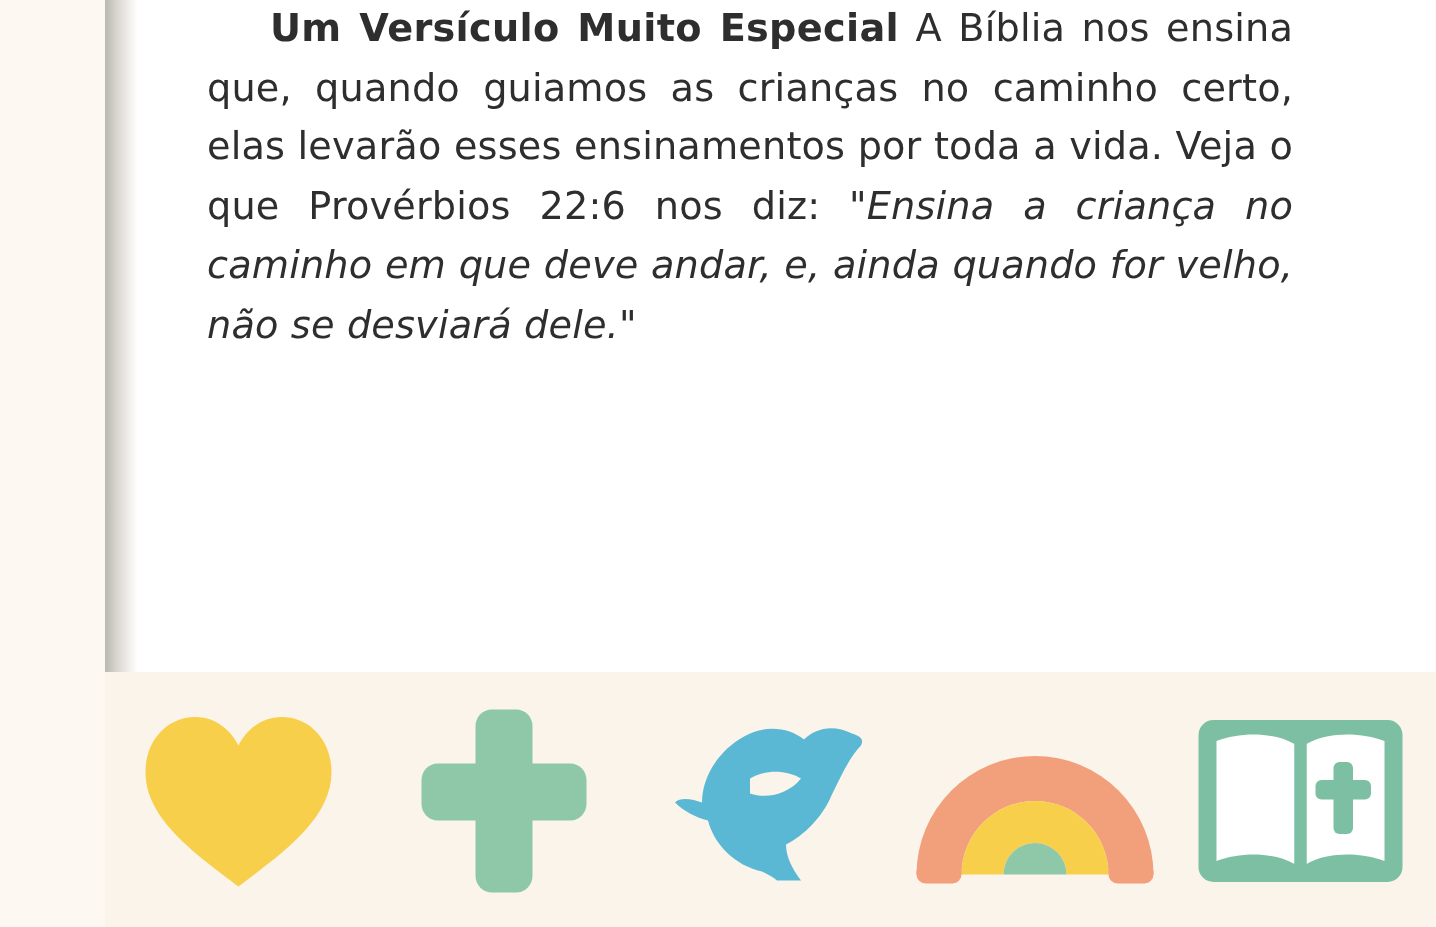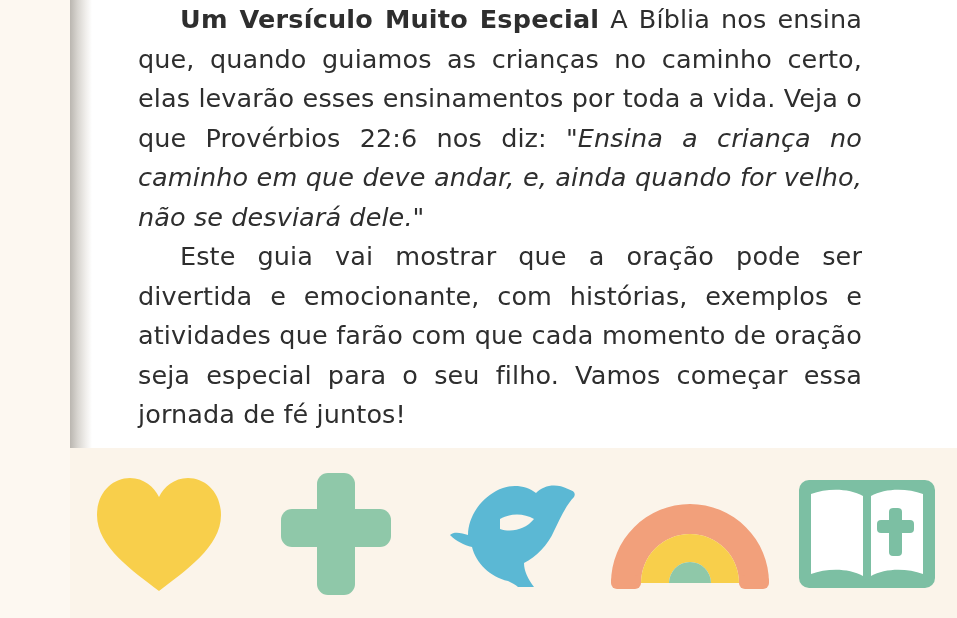--- a/index.html
+++ b/index.html
@@ -141,21 +141,20 @@
 
   <div class="spine-outer"></div>
   <div class="spine-shadow"></div>
 
   <div class="page-sheet"></div>
 
   <div class="text-col">
 
     <p class="para first"><span class="indent"></span><span class="bold-lead">Um Versículo Muito Especial</span><span> A Bíblia nos ensina que, quando guiamos as crianças no caminho certo, elas levarão esses ensinamentos por toda a vida. Veja o que Provérbios 22:6 nos diz: </span><span class="verse">"Ensina a criança no caminho em que deve andar, e, ainda quando for velho, não se desviará dele."</span></p>
 
-    <p class="para"><span class="indent"></span><span>Este guia vai mostrar que a oração pode ser divertida e emocionante, com histórias, exemplos e atividades que farão com que cada momento de oração seja especial para o seu filho. Vamos começar essa jornada de fé juntos!</span></p>
 
   </div>
 
   <div class="footer-band"></div>
   <div class="footer-left-strip"></div>
 
   <div class="icon-row">
 
     <div class="icon-slot">
       <div class="heart-wrap">

